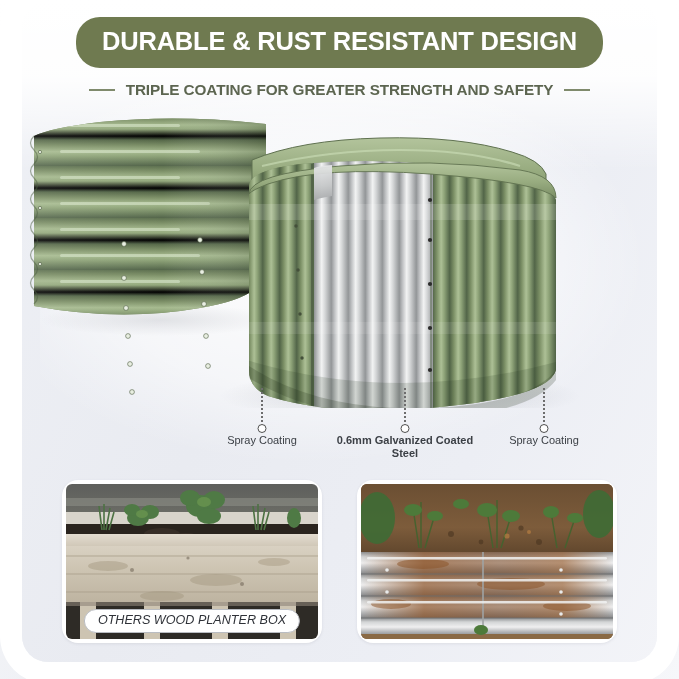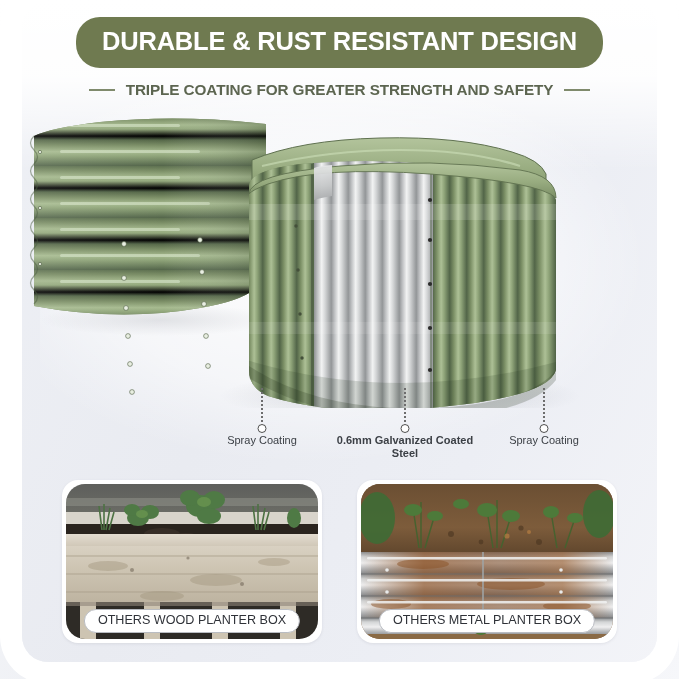--- a/index.html
+++ b/index.html
@@ -156,22 +156,23 @@
     padding: 4px;
     box-sizing: border-box;
     box-shadow: 0 1px 3px rgba(70,70,90,0.10);
   }
   .panel.left  { left: 62px; }
   .panel.right { left: 357px; }
   .panel-photo {
     position: relative;
     width: 100%;
     height: 100%;
-    border-radius: 19px;
+    border-radius: 6px;
     overflow: hidden;
+    font-style: italic;
   }
   .panel-photo svg { display: block; width: 100%; height: 100%; }
   .panel-tag {
     position: absolute;
     left: 50%;
     bottom: 6px;
     transform: translateX(-50%);
     background: #ffffff;
     border: 1px solid #b9bcc2;
     border-radius: 13px;
@@ -578,18 +579,17 @@
               <circle cx="200" cy="130" r="1.8"></circle>
             </g>
           </g>
 
           <rect x="0" y="150" width="252" height="5" fill="#8a6a45"></rect>
 
           <g fill="#4d7a3a">
               <ellipse cx="120" cy="146" rx="7" ry="5"></ellipse>
             </g>
         </svg>
-        <span class="panel-tag">OTHERS METAL PLANTER BOX</span>
       </div>
     </div>
   </div>
 
 </div>
 
 </body></html>

